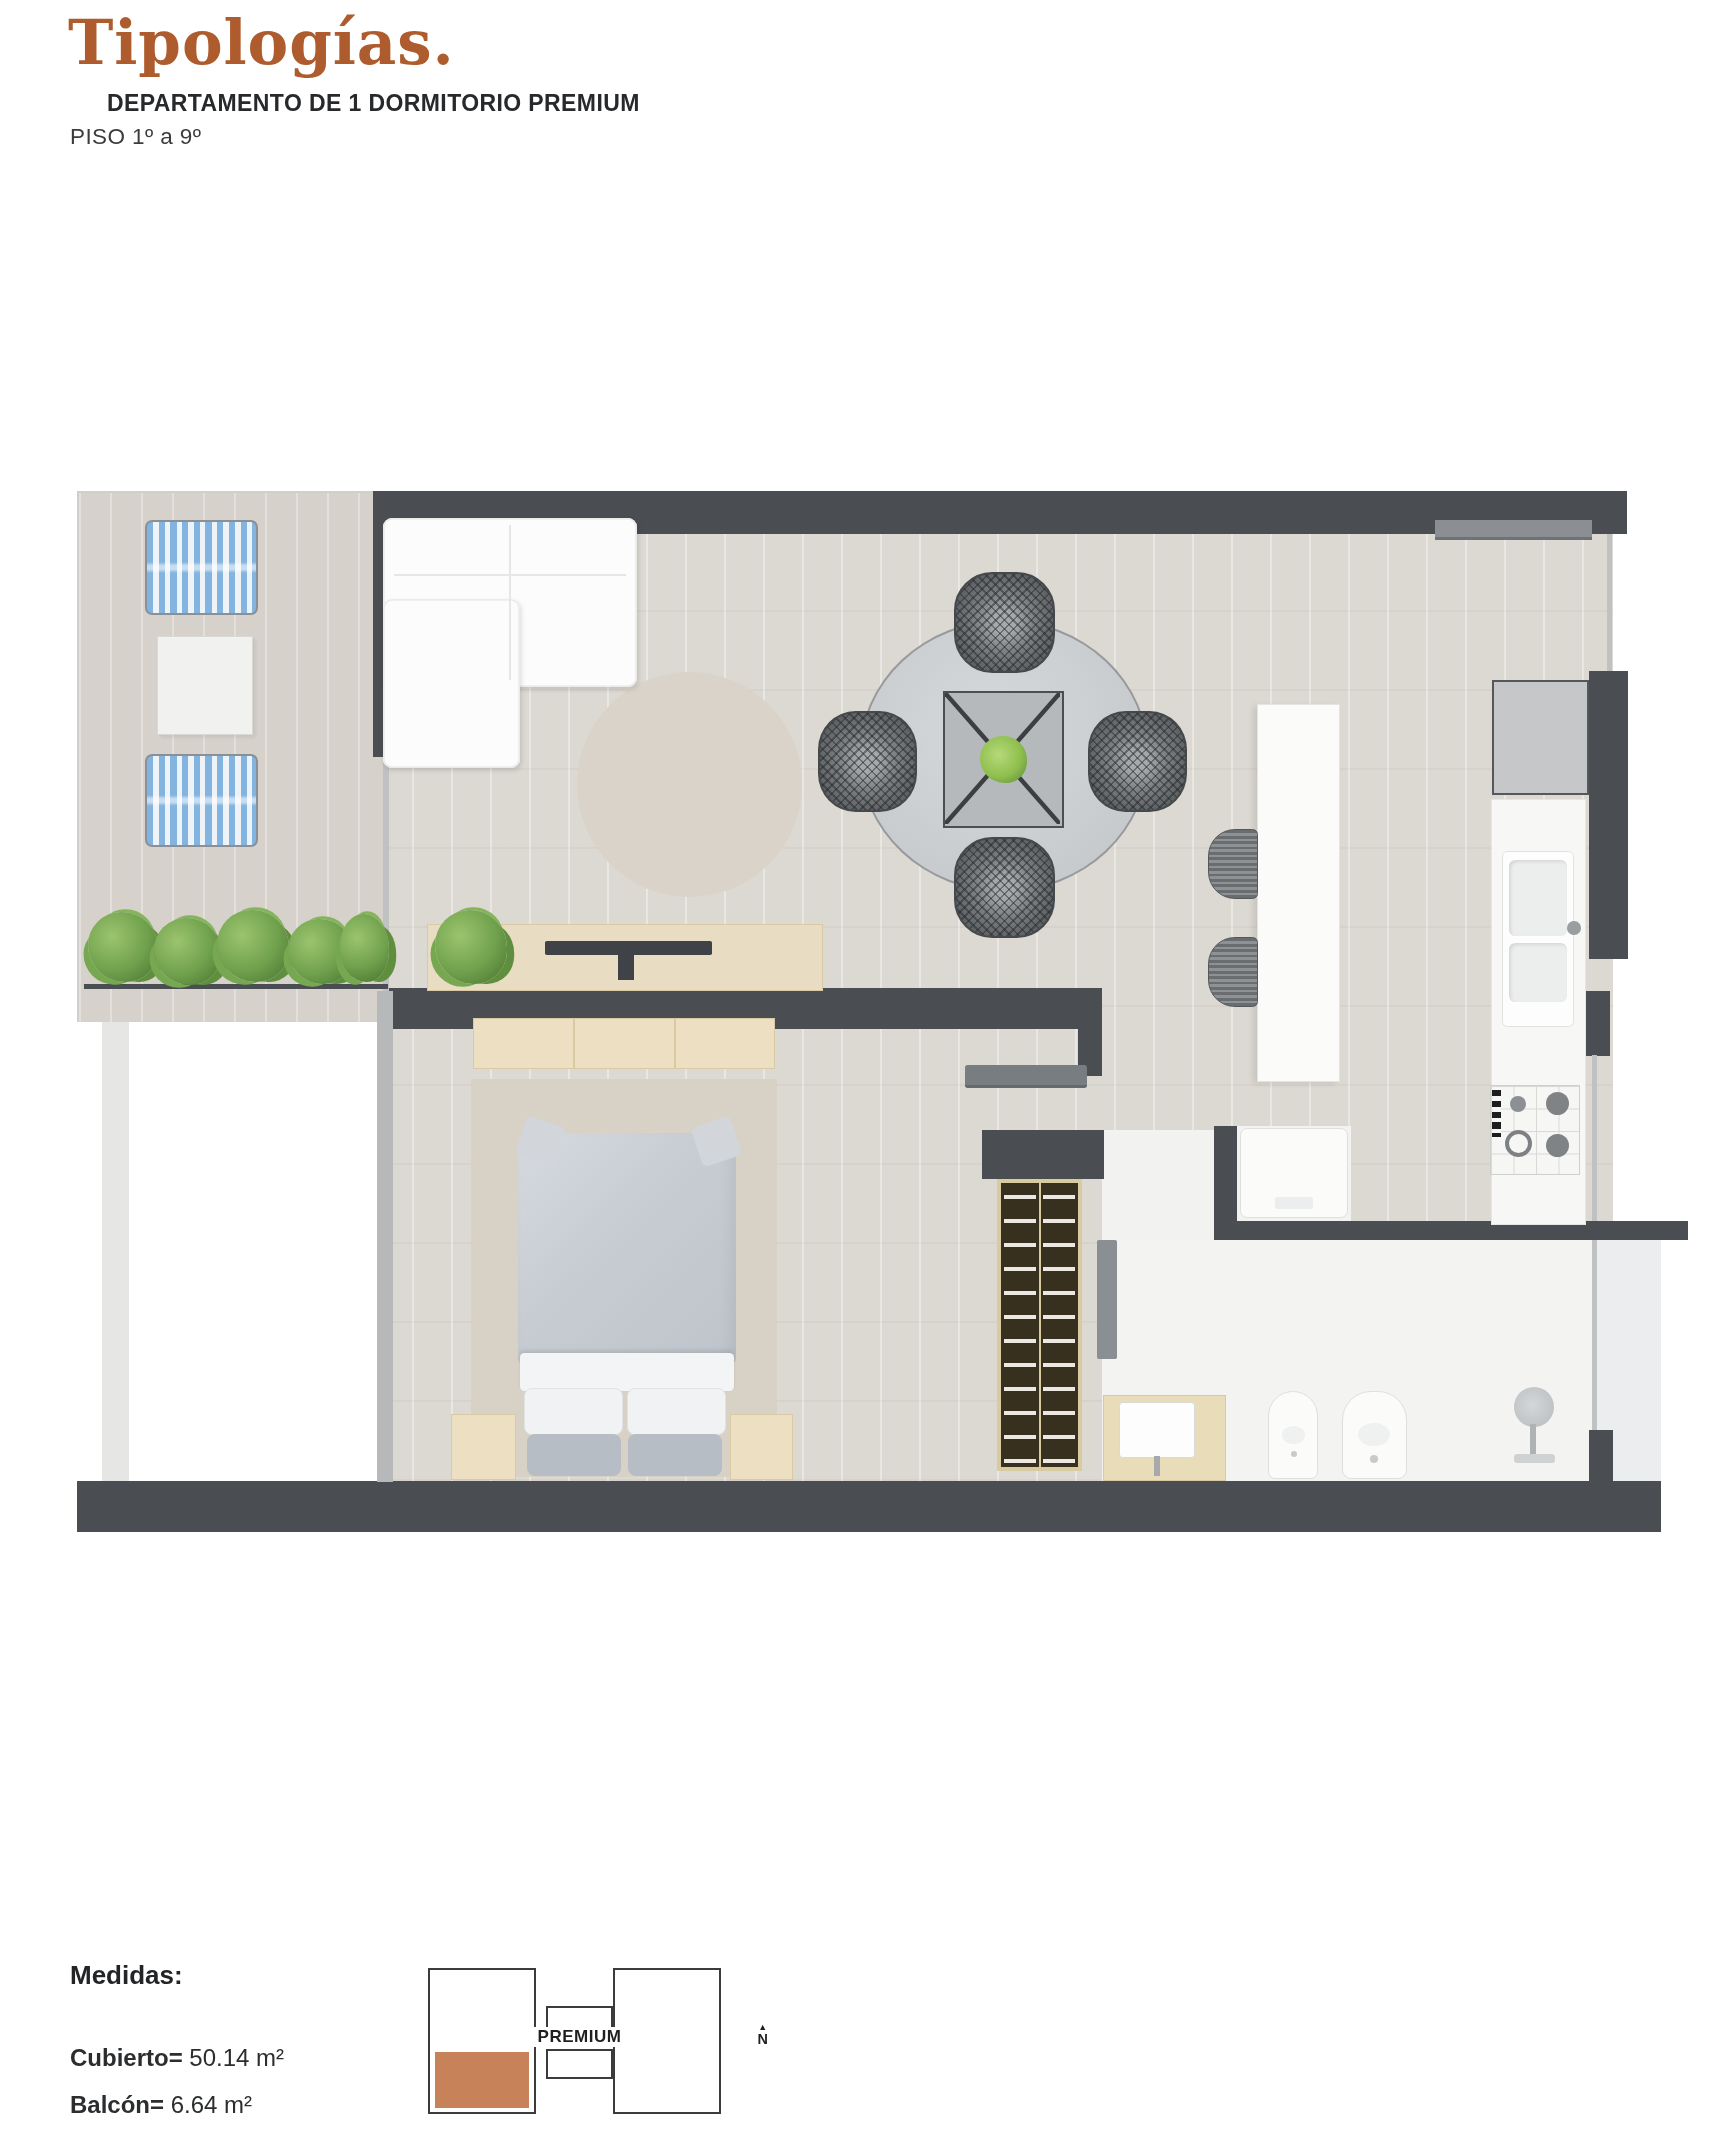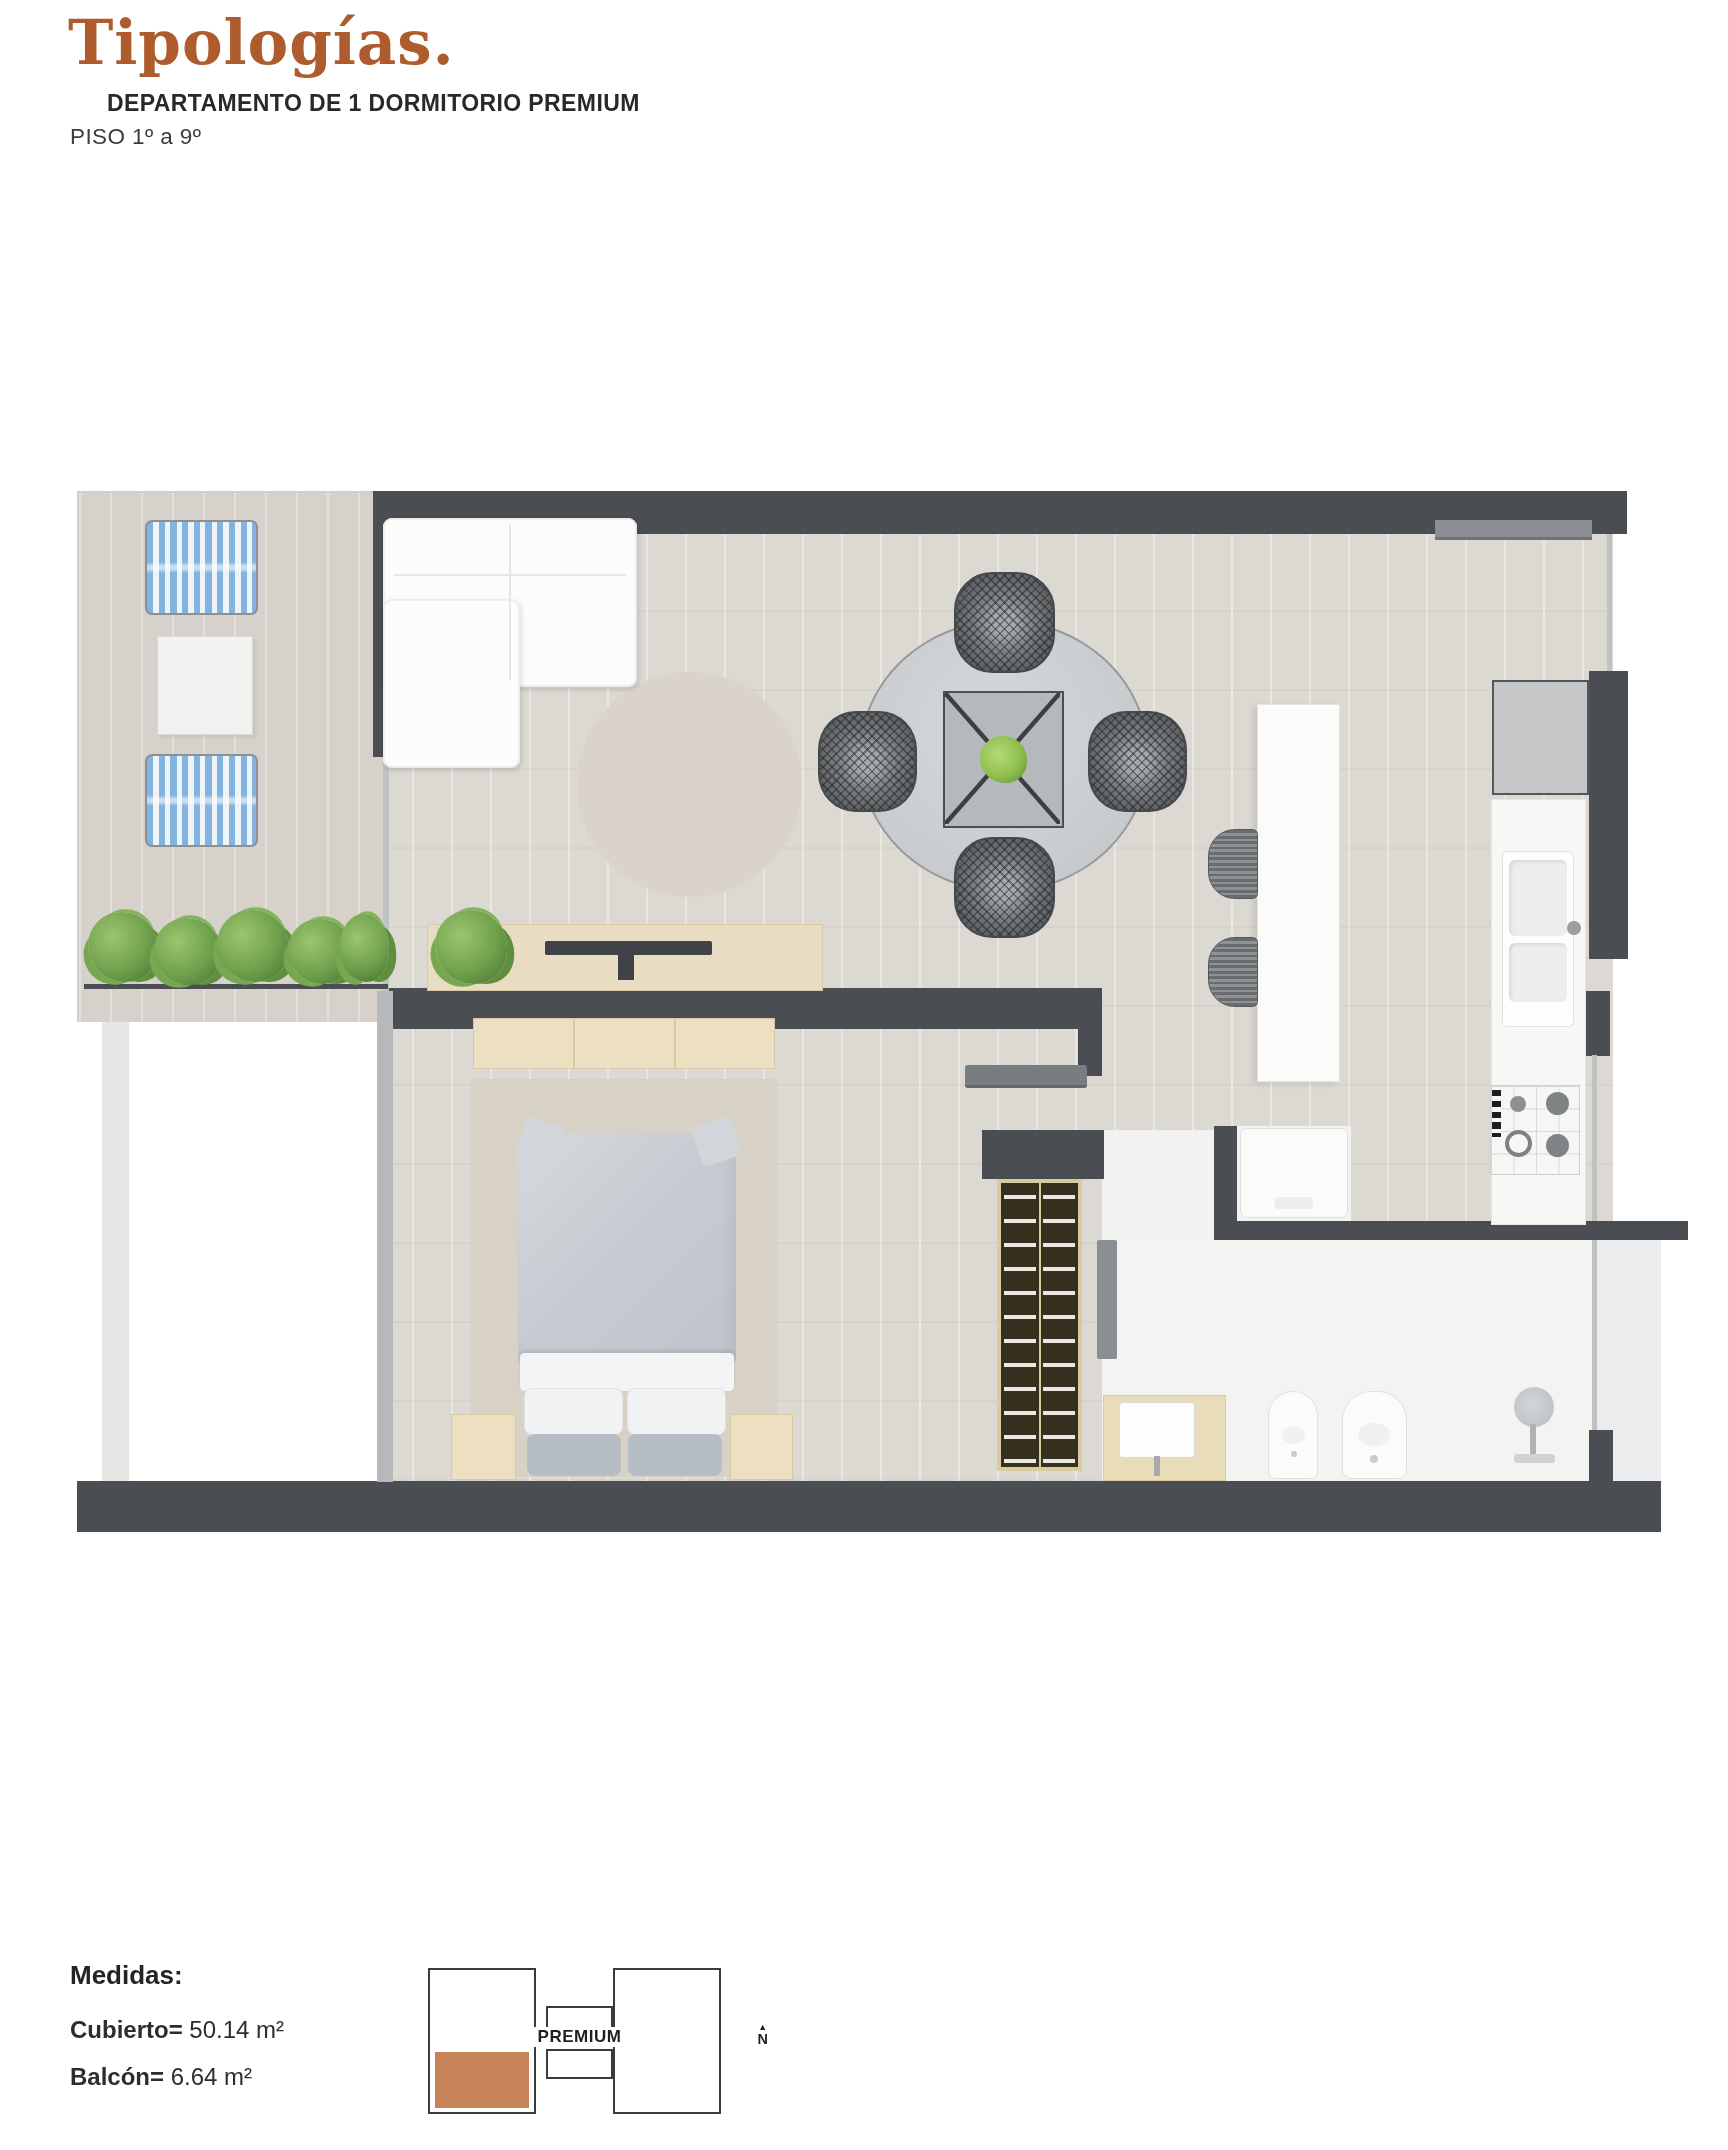--- a/index.html
+++ b/index.html
@@ -57,21 +57,21 @@
     background:repeating-linear-gradient(0deg,#6a6d70 0 2.7px,#8f9295 2.7px 5.4px);
     border:1.8px solid #55585b;border-radius:27px 5.4px 5.4px 27px;box-sizing:border-box;
   }
   .hangers{
     position:absolute;top:3.6px;bottom:3.6px;width:42%;
     background:repeating-linear-gradient(180deg, rgba(255,255,255,0) 0 8px, rgba(250,248,242,.92) 8px 11.7px, rgba(255,255,255,0) 11.7px 24px);
   }
   .fixture{background:#fbfbfa;border:1.8px solid #dfdfdd;box-sizing:border-box;}
   
   .measures-heading{left:70px;top:1960px;font-size:26px;font-weight:700;color:#222426;}
-  .measure-line{font-size:24px;color:#2b2d2f;}
+  .measure-line{font-size:24px;color:#2b2d2f;margin-top:28px;}
   .measure-line b{font-weight:700;}
   .bld{position:absolute;border:2.7px solid #3b3b3b;background:#ffffff;box-sizing:border-box;}
   .planta-label{font-size:17px;font-weight:700;letter-spacing:0.5px;color:#1f1f1f;}
   .north{font-size:14.4px;font-weight:700;color:#1f1f1f;text-align:center;line-height:1;}
   .north .tip{font-size:9px;display:block;line-height:1;}
 </style>
 </head>
 <body>
 
 <div class="abs title">Tipologías.</div>

